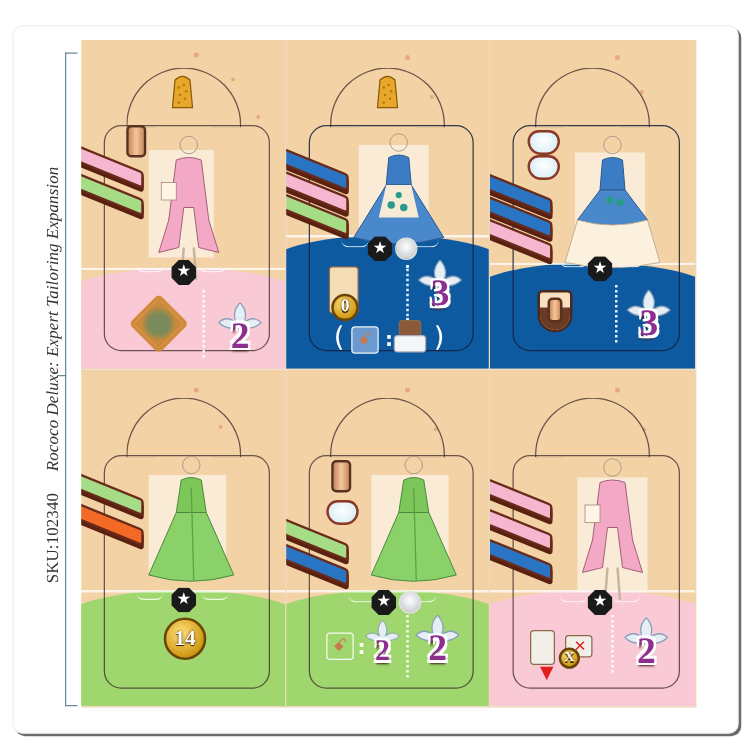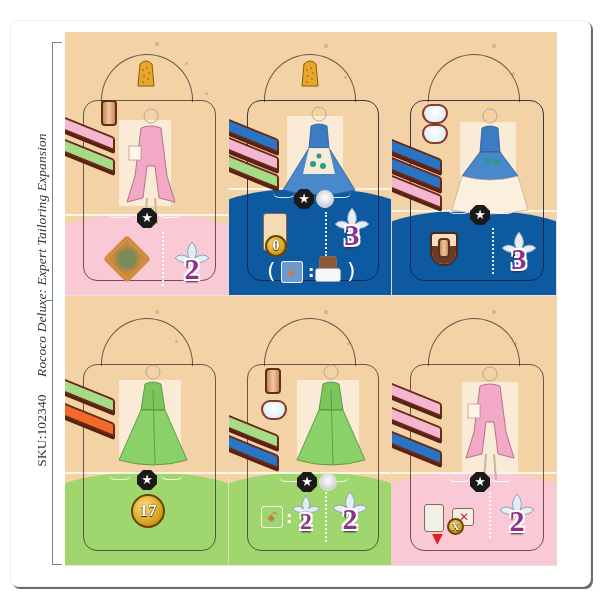--- a/index.html
+++ b/index.html
@@ -341,21 +341,21 @@
       <path d="M40 30 L42 104" stroke="#5aa048" stroke-width="1"></path>
     </svg>
 
     <div class="fabric fab-green" style="left:-6px;top:92px"></div>
     <div class="fabric fab-orange" style="left:-6px;top:116px"></div>
 
     <div class="swirl" style="left:44px;top:178px"></div>
     <div class="swirl" style="left:96px;top:178px"></div>
     <div class="star-badge" style="left:72px;top:174px">★</div>
 
-    <div class="coin" style="left:66px;top:198px;width:34px;height:34px;font-size:17px;line-height:30px">17</div>
+    <div class="coin" style="left:66px;top:198px;width:34px;height:34px;font-size:17px;line-height:30px">14</div>
   </div>
 
   <div class="card">
     <div class="speck" style="left:95px;top:14px;width:4px;height:4px"></div>
     <div class="speck" style="left:118px;top:46px;width:3px;height:3px"></div>
     <div class="bottom green" style="top:176px"></div>
     <div class="outline-head"></div>
     <div class="outline" style="top:68px"></div>
 
     <div class="sketch-bg" style="left:68px;top:84px;width:62px;height:80px"></div>

